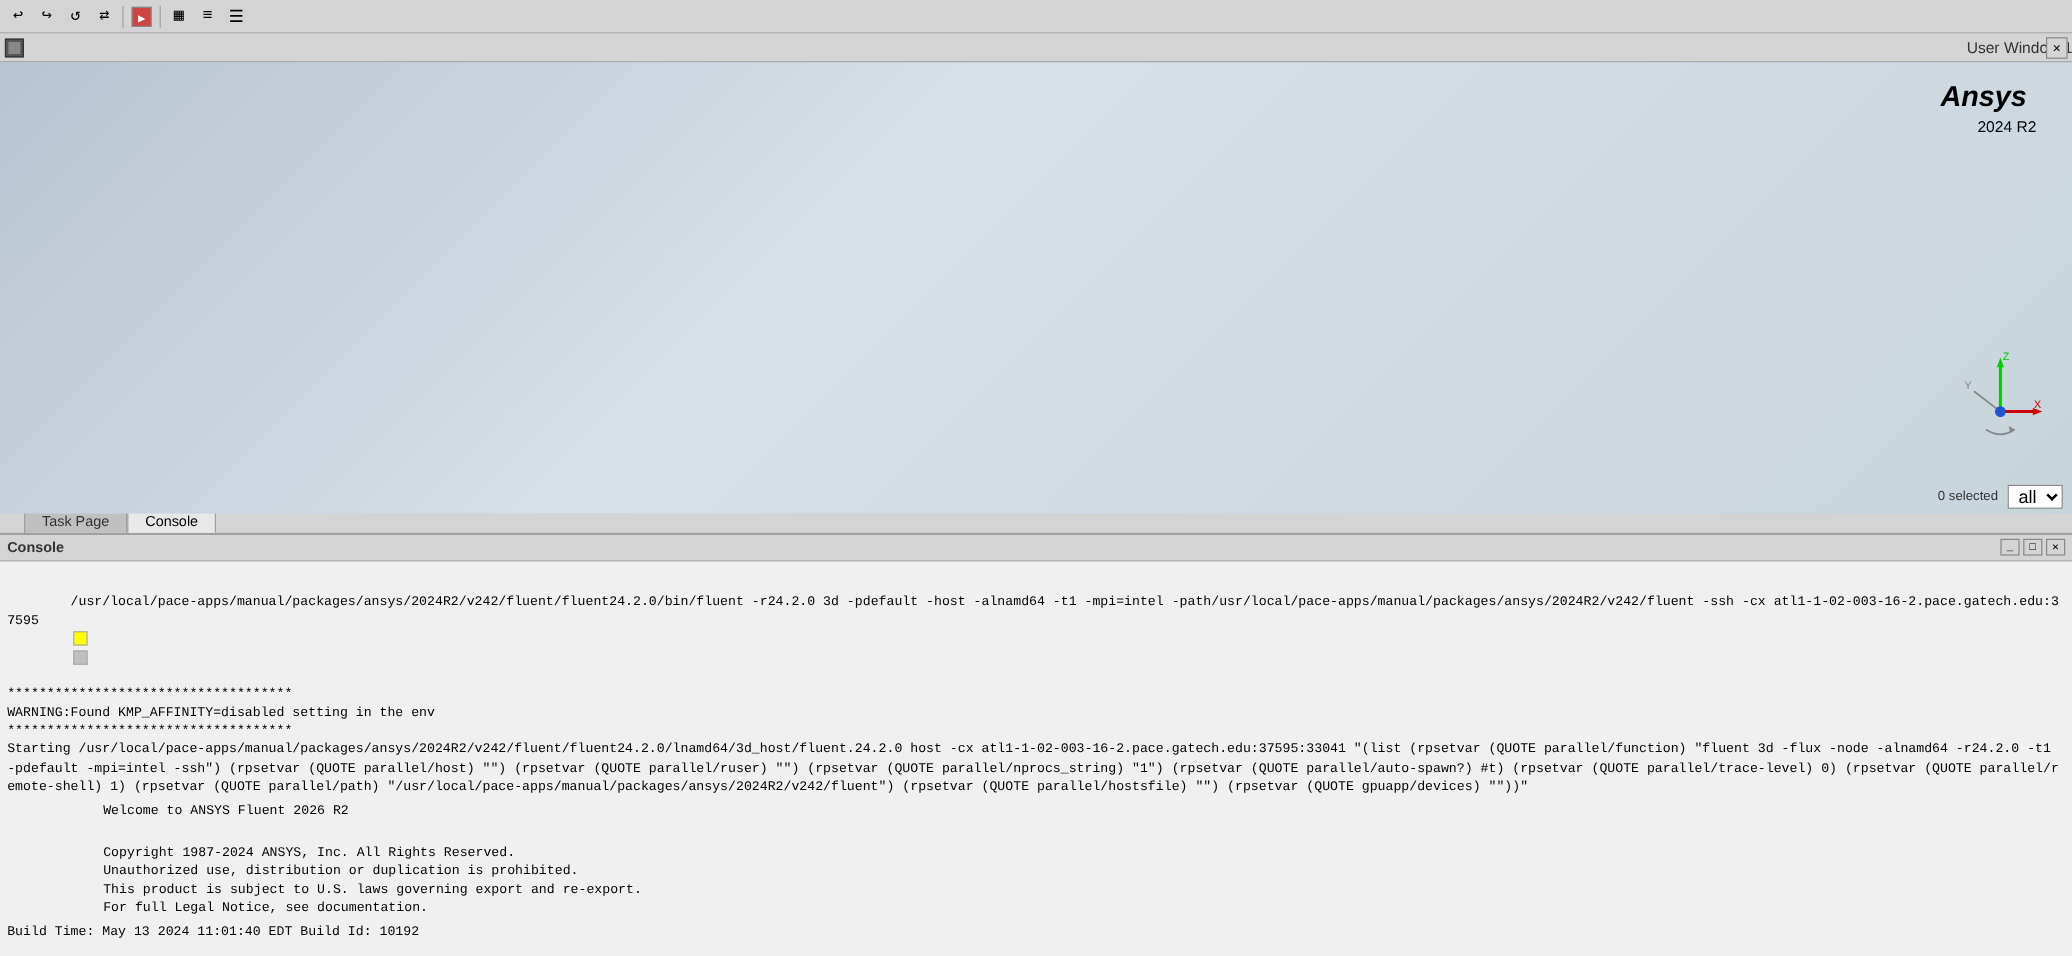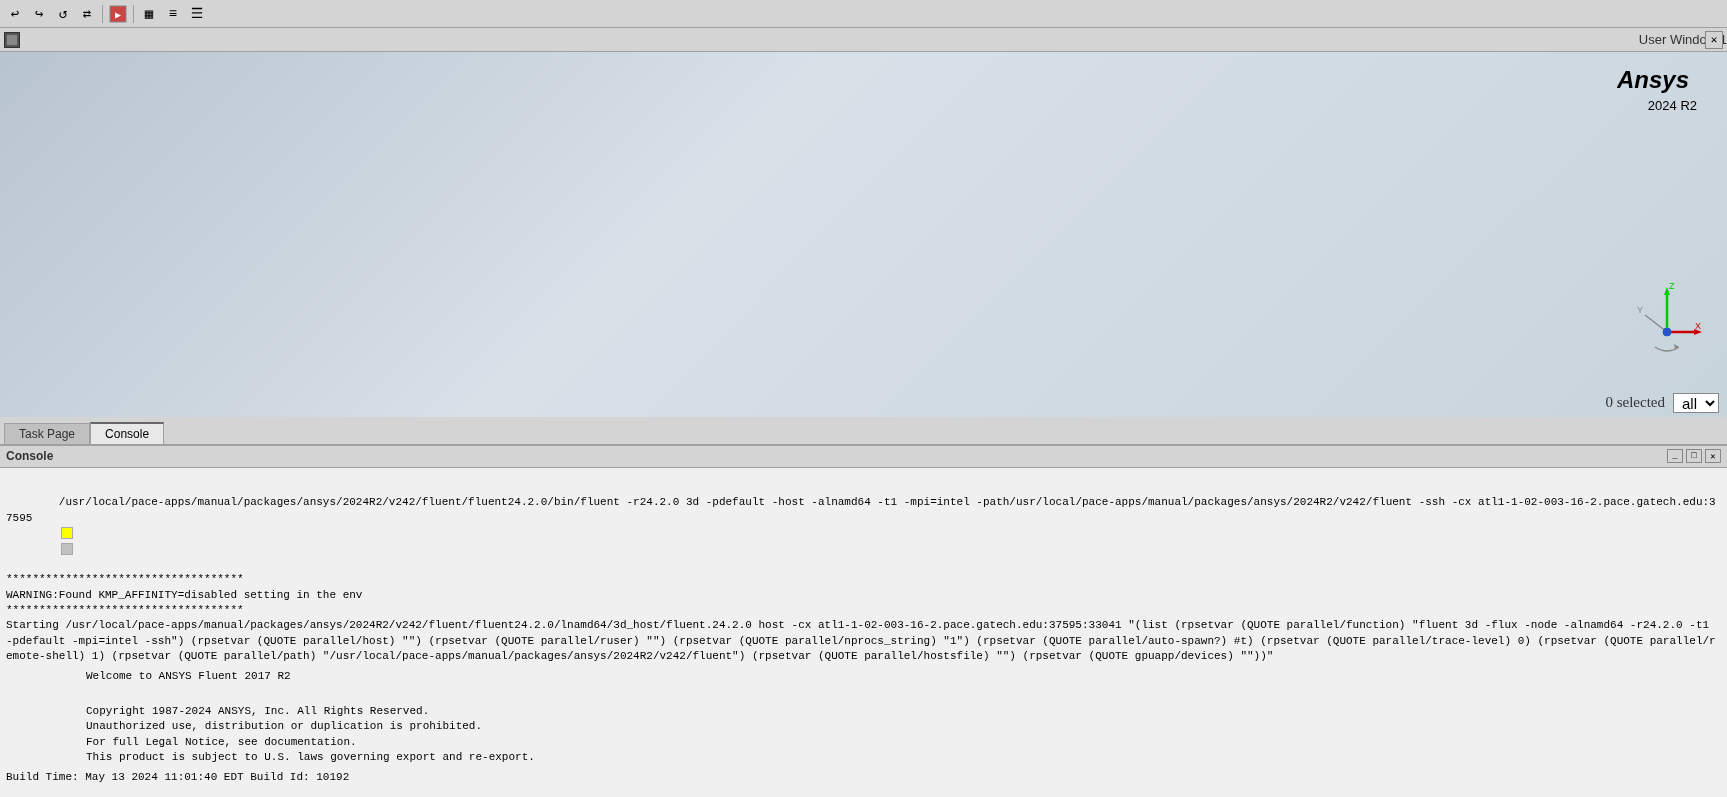--- a/index.html
+++ b/index.html
@@ -132,40 +132,40 @@
       left: 0;
       right: 0;
       height: 28px;
       display: flex;
       align-items: center;
       justify-content: flex-end;
       padding-right: 8px;
       gap: 8px;
     }
     #selection-bar .sel-label {
-      font-family: Liberation Serif, serif;
-      font-size: 15px;
+      font-family: Liberation Sans, sans-serif;
+      font-size: 11px;
       color: #333;
     }
     #selection-bar select {
       height: 20px;
       font-size: 11px;
       border: 1px solid #888;
       background: #fff;
       padding: 0 4px;
     }
 
     
     #tabs-area {
-      height: 28px;
+      height: 17px;
       background: #d4d4d4;
       display: flex;
       align-items: flex-end;
       border-bottom: 1px solid #a0a0a0;
-      padding-left: 4px;
+      padding-left: 20px;
     }
     .tab {
       padding: 3px 14px;
       background: #c0c0c0;
       border: 1px solid #a0a0a0;
       border-bottom: none;
       font-family: Arial, sans-serif;
       font-size: 12px;
       cursor: pointer;
       color: #333;
@@ -337,26 +337,26 @@
       <div class="cmd-line">
         <span>/usr/local/pace-apps/manual/packages/ansys/2024R2/v242/fluent/fluent24.2.0/bin/fluent -r24.2.0 3d -pdefault -host -alnamd64 -t1 -mpi=intel -path/usr/local/pace-apps/manual/packages/ansys/2024R2/v242/fluent -ssh -cx atl1-1-02-003-16-2.pace.gatech.edu:37595</span>
         <span style="display:inline-block;width:12px;height:12px;background:#ffff00;border:1px solid #aaa;vertical-align:middle;margin:0 2px;"></span>
         <span style="display:inline-block;width:12px;height:12px;background:#c0c0c0;border:1px solid #aaa;vertical-align:middle;margin:0 2px;"></span>
       </div>
       <div class="stars-line">************************************</div>
       <div class="warning-line">WARNING:Found KMP_AFFINITY=disabled setting in the env</div>
       <div class="stars-line">************************************</div>
       <div class="info-line" style="word-break:break-all; white-space:pre-wrap;">Starting /usr/local/pace-apps/manual/packages/ansys/2024R2/v242/fluent/fluent24.2.0/lnamd64/3d_host/fluent.24.2.0 host -cx atl1-1-02-003-16-2.pace.gatech.edu:37595:33041 "(list (rpsetvar (QUOTE parallel/function) "fluent 3d -flux -node -alnamd64 -r24.2.0 -t1 -pdefault -mpi=intel -ssh") (rpsetvar (QUOTE parallel/host) "") (rpsetvar (QUOTE parallel/ruser) "") (rpsetvar (QUOTE parallel/nprocs_string) "1") (rpsetvar (QUOTE parallel/auto-spawn?) #t) (rpsetvar (QUOTE parallel/trace-level) 0) (rpsetvar (QUOTE parallel/remote-shell) 1) (rpsetvar (QUOTE parallel/path) "/usr/local/pace-apps/manual/packages/ansys/2024R2/v242/fluent") (rpsetvar (QUOTE parallel/hostsfile) "") (rpsetvar (QUOTE gpuapp/devices) ""))"</div>
       <div style="margin-top:4px;">
-        <div style="padding-left: 80px;"><span>Welcome to ANSYS Fluent 2017 R2</span></div>
+        <div style="padding-left: 80px;"><span>Welcome to ANSYS Fluent 2026 R2</span></div>
       </div>
       <div style="margin-top:20px;">
         <div style="padding-left: 80px;"><span>Copyright 1987-2024 ANSYS, Inc. All Rights Reserved.</span></div>
         <div style="padding-left: 80px;"><span>Unauthorized use, distribution or duplication is prohibited.</span></div>
+        <div style="padding-left: 80px;"><span>This product is subject to U.S. laws governing export and re-export.</span></div>
         <div style="padding-left: 80px;"><span>For full Legal Notice, see documentation.</span></div>
-        <div style="padding-left: 80px;"><span>This product is subject to U.S. laws governing export and re-export.</span></div>
       </div>
       <div style="margin-top:4px;">
         <div>Build Time: May 13 2024 11:01:40 EDT  Build Id: 10192</div>
       </div>
     </div>
   </div>
 </div>
 
 </body></html>

